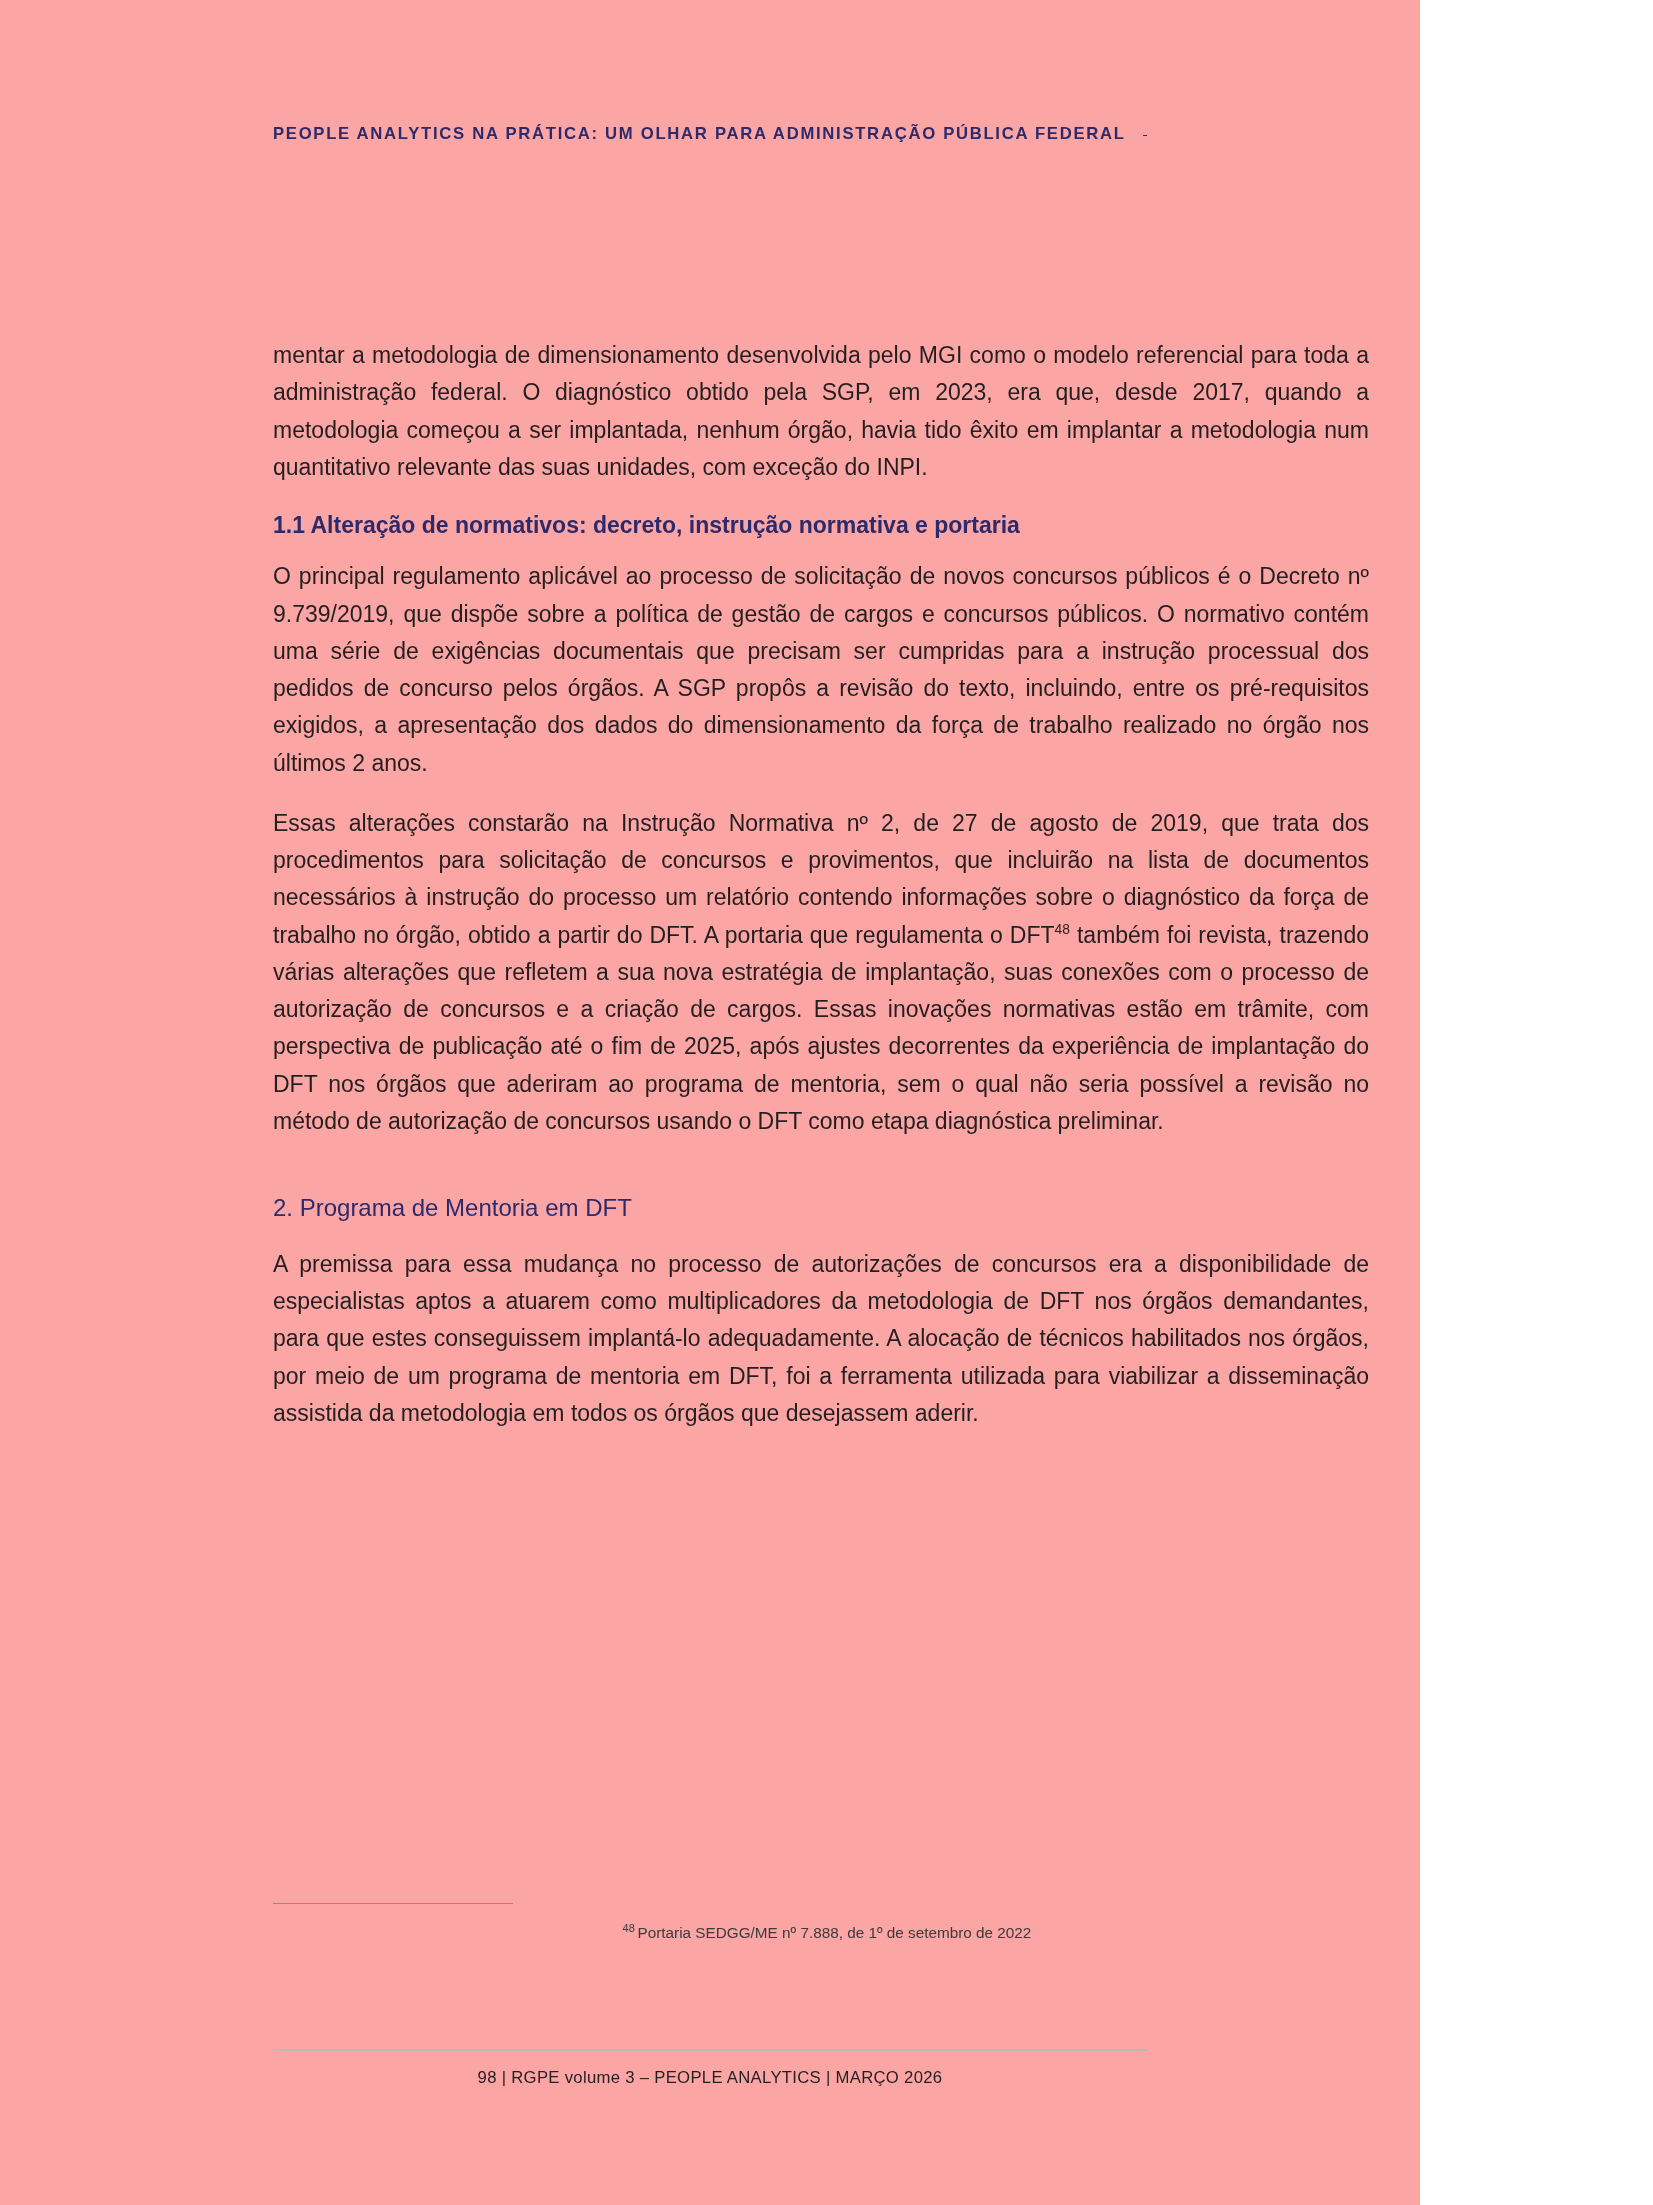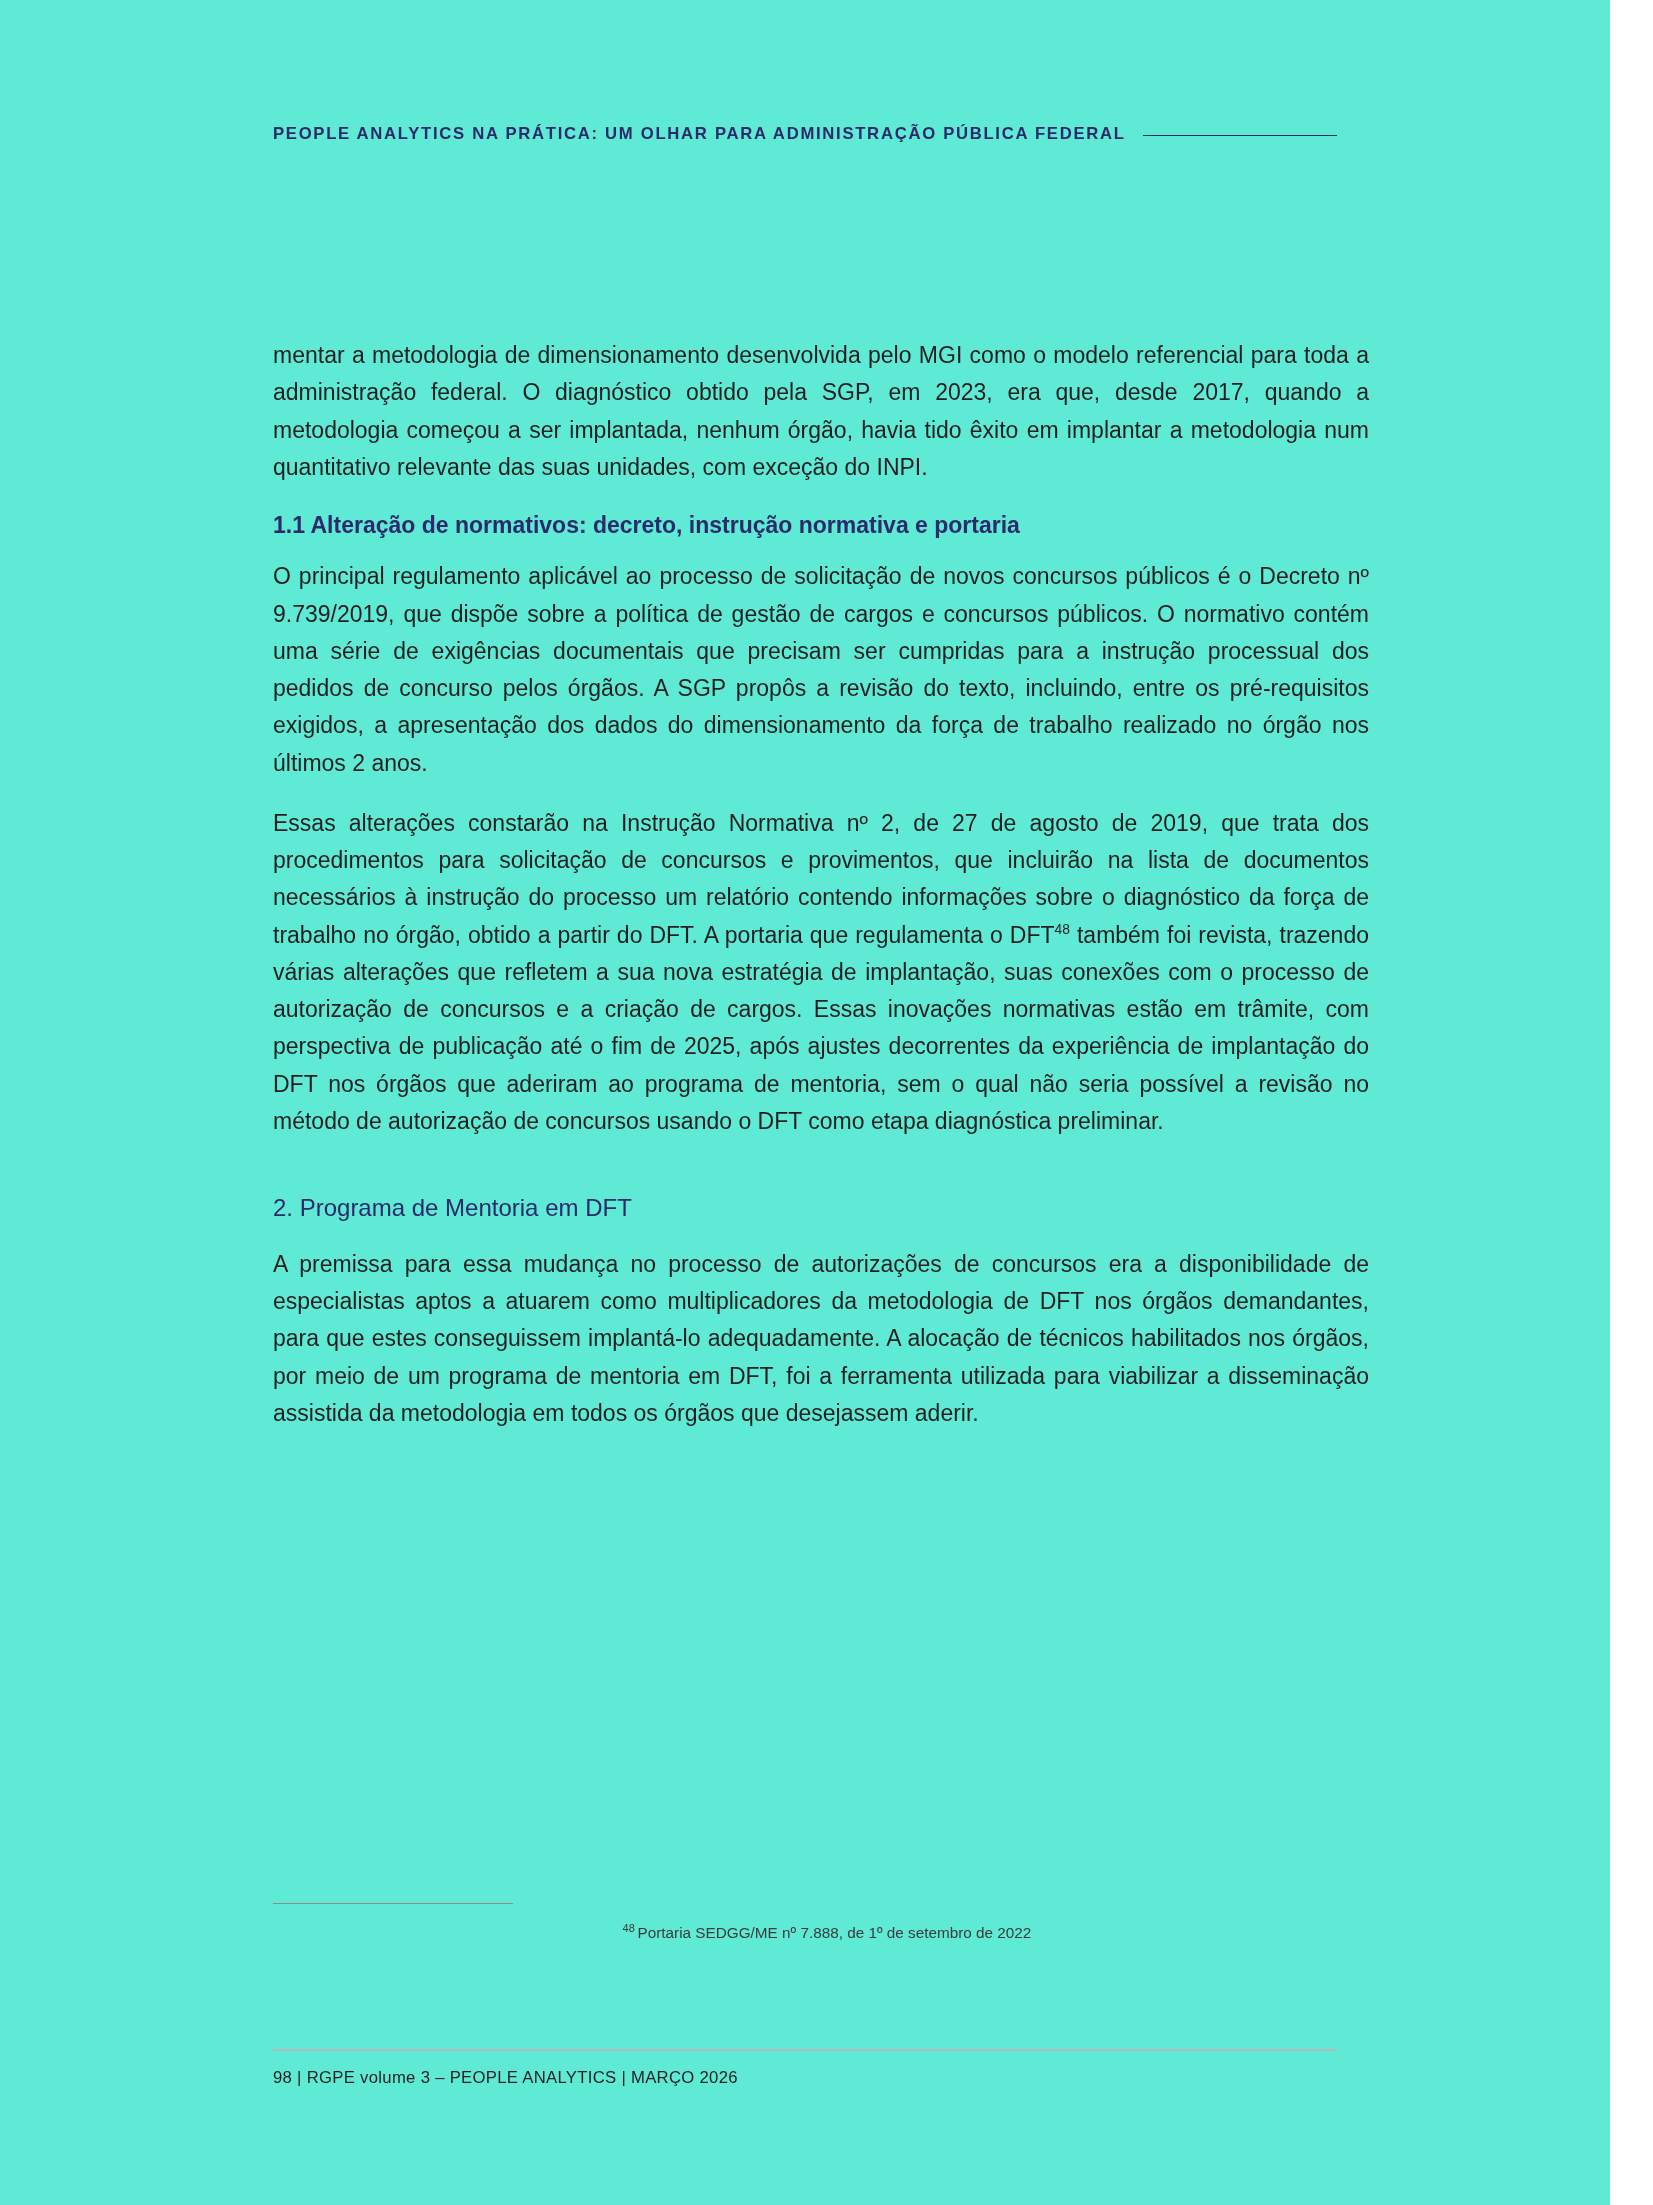--- a/index.html
+++ b/index.html
@@ -6,23 +6,23 @@
     margin: 0;
     padding: 0;
     background: #ffffff;
   }
   body {
     font-family: "Liberation Sans", sans-serif;
     color: #231f20;
   }
   .page {
     position: relative;
-    width: 1610px;
+    width: 1420px;
     height: 2205px;
-    background: #5eead4;
+    background: #fca5a5;
     box-sizing: border-box;
     overflow: hidden;
   }
 
   
   .running-head {
     position: absolute;
     top: 124px;
     left: 273px;
     right: 273px;
@@ -117,20 +117,21 @@
   .footer-rule {
     width: 100%;
     height: 1.3px;
     background: #b9b9b9;
     margin-bottom: 17.3px;
   }
   .footer-text {
     font-size: 16.7px;
     letter-spacing: 0.3px;
     color: #231f20;
+    text-align: center;
   }
 </style>
 </head>
 <body>
 
 <div class="page">
 
   <div class="running-head">
     <div class="rh-text">PEOPLE ANALYTICS NA PRÁTICA: UM OLHAR PARA ADMINISTRAÇÃO PÚBLICA FEDERAL</div>
     <div class="rh-rule"></div>

